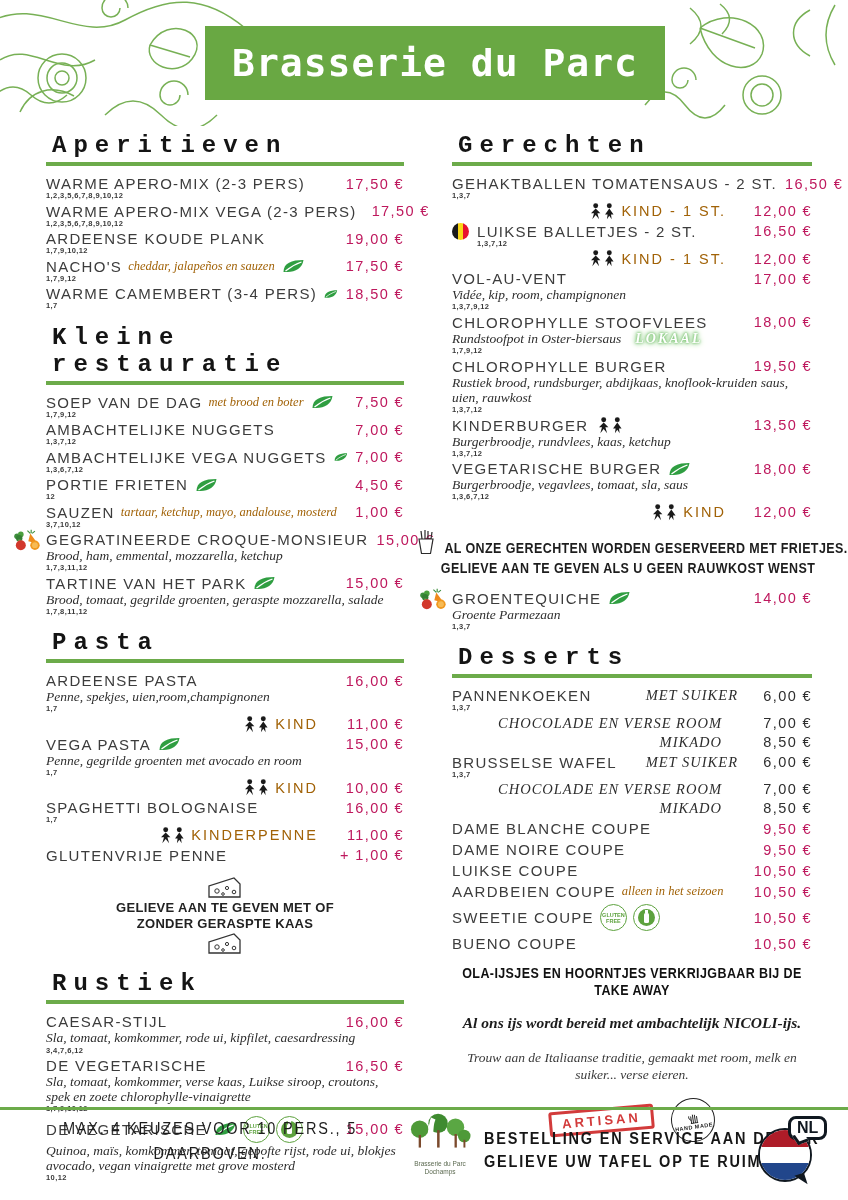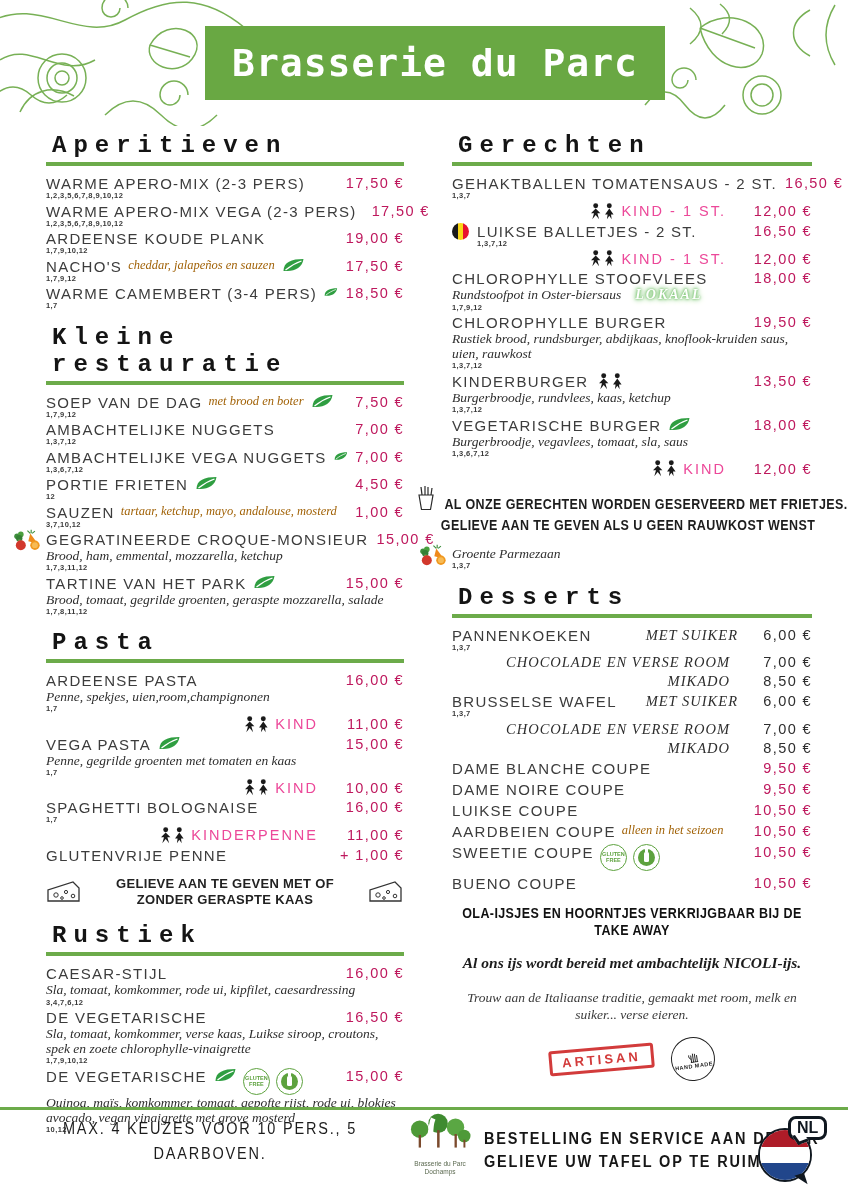--- a/index.html
+++ b/index.html
@@ -18,30 +18,30 @@
   .col{position:absolute;top:132px;}
   .col-left{left:46px;width:358px;}
   .col-right{left:452px;width:360px;}
   .sec{margin-bottom:10px;}
   .sec + .sec{margin-top:14px;}
   h2.shead{font-family:Liberation Mono, monospace;font-weight:700;color:#141414;
     font-size:24px;letter-spacing:7px;margin:0 0 3px 6px;}
   .rule{height:4px;background:#6cab4a;margin-bottom:9px;}
   
   .item{margin-bottom:3px;position:relative;}
-  .row{display:flex;align-items:flex-start;}
+  .row{display:flex;align-items:center;}
   .nm{font-size:15px;letter-spacing:1.3px;color:#3c3c3c;white-space:nowrap;}
   .inl{font-style:italic;font-size:12.5px;letter-spacing:0;margin-left:6px;color:#a16207;
     font-family:"Liberation Serif",serif;white-space:nowrap;}
   .pr{margin-left:auto;padding-left:8px;font-size:14.5px;letter-spacing:1.4px;color:#be185d;white-space:nowrap;}
   .alg{font-size:7.5px;font-weight:bold;color:#3a3a3a;letter-spacing:.4px;line-height:1;margin:0 0 3px;}
   .desc{font-style:italic;font-family:"Liberation Serif",serif;font-size:13.5px;color:#2d2d2d;
     line-height:1.12;margin:0 0 1px;}
   .subrow{display:flex;align-items:center;justify-content:flex-end;margin:1px 0 2px;}
-  .kindlab{font-size:14.5px;letter-spacing:2px;color:#ec4899;margin-left:4px;white-space:nowrap;}
+  .kindlab{font-size:14.5px;letter-spacing:2px;color:#a16207;margin-left:4px;white-space:nowrap;}
   .subrow .pr{margin-left:12px;min-width:66px;text-align:right;}
   
   .leaf{width:23px;height:14px;margin-left:7px;vertical-align:-2px;}
   .kids{width:29px;height:17px;vertical-align:-3px;}
   .cheese{width:36px;height:24px;flex-shrink:0;}
   .fries{width:20px;height:26px;flex-shrink:0;margin-right:8px;}
   .veggie{width:32px;height:23px;vertical-align:-6px;}
   .hangleft{position:absolute;left:-36px;top:-2px;}
   .flag-be{display:inline-flex;width:17px;height:17px;border-radius:50%;overflow:hidden;
     vertical-align:-3px;margin-right:8px;flex-shrink:0;}
@@ -53,33 +53,33 @@
   .gf{width:25px;height:25px;border:1.5px solid #5da23e;color:#5da23e;font-size:5.5px;font-weight:bold;
     text-align:center;line-height:1.15;letter-spacing:0;}
   .lf{width:25px;height:25px;border:1.5px solid #5da23e;}
   .lf .disc{width:17px;height:17px;border-radius:50%;background:#5da23e;display:flex;
     align-items:center;justify-content:center;}
   .lf .bottle{display:block;width:5px;height:10px;background:#fff;border-radius:1.5px;position:relative;}
   .lf .bottle::before{content:"";position:absolute;top:-3px;left:1px;width:3px;height:3px;background:#fff;}
   .lokaal{font-weight:800;color:#fff;letter-spacing:2px;font-size:14px;margin-left:14px;
     text-shadow:0 0 2px #84c97b,0 0 3px #84c97b,0 0 5px #84c97b,0 0 6px #84c97b;}
   
-  .cheese-note{display:flex;align-items:center;justify-content:space-between;margin:12px 0 4px;}
+  .cheese-note{display:flex;align-items:center;justify-content:space-between;margin:12px 0 4px;flex-direction:column;}
   .cheese-note .txt{font-weight:bold;font-size:13px;color:#222;text-align:center;width:220px;
     letter-spacing:.3px;line-height:1.25;}
   .fries-note{margin:8px 0 10px;}
   .fries-note .l1{display:flex;align-items:flex-end;justify-content:center;}
   .fries-note .l2{display:flex;align-items:center;justify-content:center;margin-top:2px;}
   .fnote-txt{font-weight:bold;font-size:12.5px;letter-spacing:.4px;color:#1d1d1d;
     transform:scaleY(1.15);white-space:nowrap;}
   .fries-note .veggie{margin-left:8px;}
   
   .vlabel{font-style:italic;font-size:14.5px;letter-spacing:1px;color:#2d2d2d;
     font-family:"Liberation Serif",serif;white-space:nowrap;margin-left:auto;}
-  .vrow{display:flex;align-items:baseline;justify-content:flex-end;margin-bottom:2px;}
+  .vrow{display:flex;align-items:baseline;justify-content:flex-end;margin-bottom:2px;gap:8px;}
   .vrow .pr,.row .pr2{margin-left:14px;min-width:60px;text-align:right;font-size:14.5px;
     letter-spacing:1.4px;color:#2e2e2e;white-space:nowrap;}
   
   .dn-take{font-weight:bold;font-size:12.5px;letter-spacing:.4px;color:#111;text-align:center;
     margin:16px 0 0;transform:scaleY(1.2);}
   .dn-nicoli{font-family:"Liberation Serif",serif;font-style:italic;font-weight:bold;font-size:15.5px;
     color:#1c1c1c;text-align:center;margin:18px 0 0;}
   .dn-trad{font-family:"Liberation Serif",serif;font-style:italic;font-size:13.5px;color:#3a3a3a;
     text-align:center;margin:18px auto 0;width:330px;line-height:1.25;}
   .stamps{display:flex;align-items:center;justify-content:center;gap:18px;margin-top:14px;}
@@ -354,21 +354,21 @@
       </div>
     </div>
     <div class="item">
       <div class="row">
           <span class="nm">VEGA PASTA</span>
         <svg class="leaf" viewBox="0 0 22 14">
             <use href="#i-leaf"></use>
           </svg>
         <span class="pr">15,00 €</span>
         </div>
-      <div class="desc">Penne, gegrilde groenten met tomaten en kaas</div>
+      <div class="desc">Penne, gegrilde groenten met avocado en room</div>
       <div class="alg">1,7</div>
       <div class="subrow">
         <svg class="kids" viewBox="0 0 34 20">
             <use href="#i-kids"></use>
           </svg>
         <span class="kindlab">KIND</span>
         <span class="pr">10,00 €</span>
       </div>
     </div>
     <div class="item">
@@ -477,20 +477,28 @@
       <div class="subrow">
         <svg class="kids" viewBox="0 0 34 20">
             <use href="#i-kids"></use>
           </svg>
         <span class="kindlab">KIND - 1 ST.</span>
         <span class="pr">12,00 €</span>
       </div>
     </div>
     <div class="item">
       <div class="row">
+          <span class="nm">VOL-AU-VENT</span>
+        <span class="pr">17,00 €</span>
+        </div>
+      <div class="desc">Vidée, kip, room, champignonen</div>
+      <div class="alg">1,3,7,9,12</div>
+    </div>
+    <div class="item">
+      <div class="row">
           <span class="nm">CHLOROPHYLLE STOOFVLEES</span>
         <span class="pr">18,00 €</span>
         </div>
       <div class="desc"><span>Rundstoofpot in Oster-biersaus</span><span class="lokaal">LOKAAL</span></div>
       <div class="alg">1,7,9,12</div>
     </div>
     <div class="item">
       <div class="row">
           <span class="nm">CHLOROPHYLLE BURGER</span>
         <span class="pr">19,50 €</span>
@@ -540,20 +548,27 @@
         <svg class="veggie" viewBox="0 0 34 24">
             <use href="#i-veggie"></use>
           </svg>
       </div>
     </div>
 
     <div class="item">
       <svg class="veggie hangleft" viewBox="0 0 34 24">
           <use href="#i-veggie"></use>
         </svg>
+      <div class="row">
+          <span class="nm">GROENTEQUICHE</span>
+        <svg class="leaf" viewBox="0 0 22 14">
+            <use href="#i-leaf"></use>
+          </svg>
+        <span class="pr">14,00 €</span>
+        </div>
       <div class="desc">Groente Parmezaan</div>
       <div class="alg">1,3,7</div>
     </div>
   </div>
 
   <div class="sec">
     <h2 class="shead">Desserts</h2>
     <div class="rule"></div>
 
     <div class="item">

